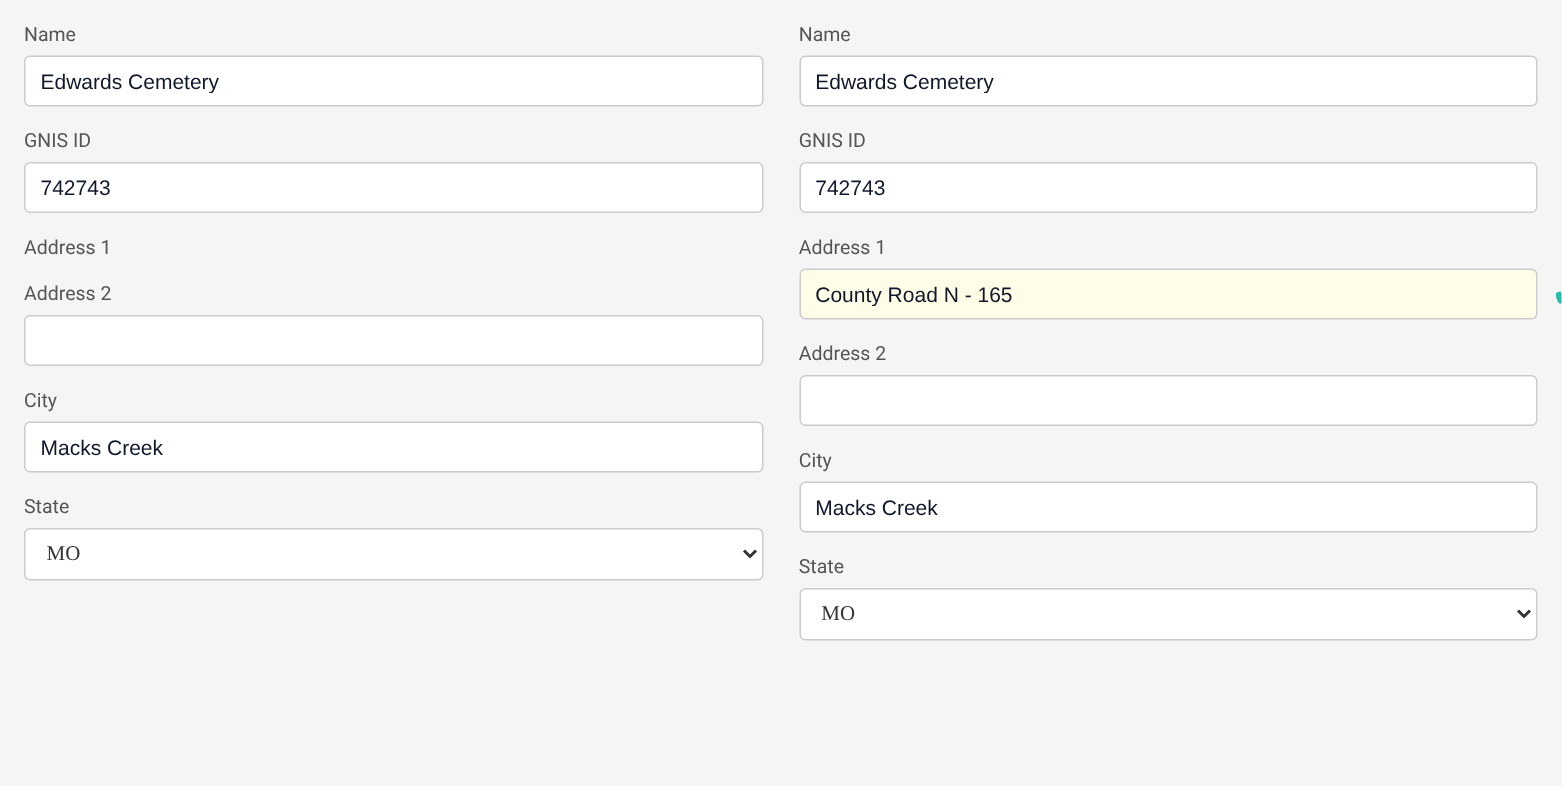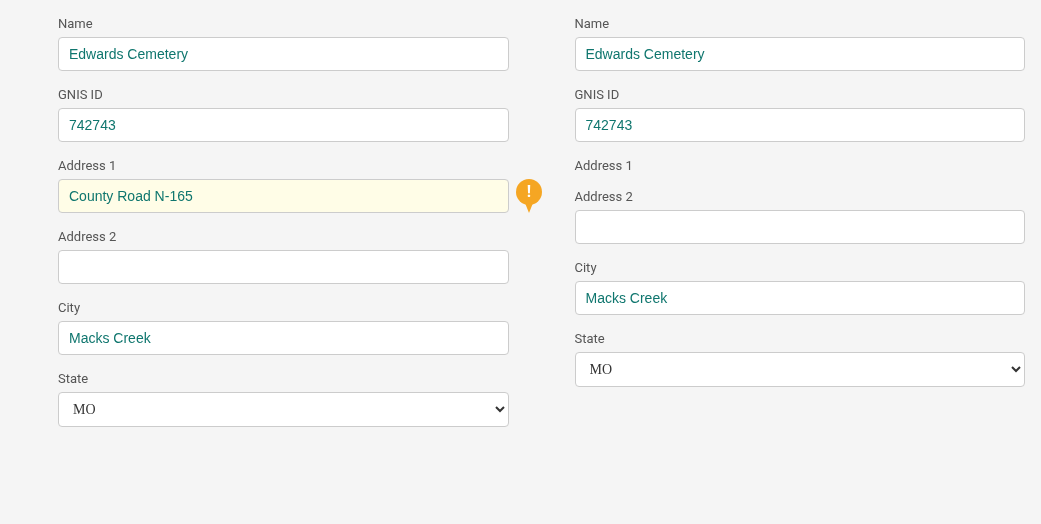--- a/index.html
+++ b/index.html
@@ -17,42 +17,41 @@
     }
 
     .form-container {
       display: flex;
       gap: 24px;
       max-width: 1041px;
     }
 
     .form-column {
       flex: 1;
-      margin-left: 42px;
     }
 
     .form-group {
       margin-bottom: 16px;
       position: relative;
     }
 
     .form-label {
       display: block;
       font-size: 13px;
       color: #555;
       margin-bottom: 6px;
     }
 
     .form-input {
       width: 100%;
       padding: 8px 10px;
       border: 1px solid #ccc;
       border-radius: 4px;
       font-size: 14px;
-      color: #0f766e;
+      color: #0f172a;
       background: #fff;
       outline: none;
     }
 
     .form-select {
       width: 100%;
       padding: 8px 10px;
       border: 1px solid #ccc;
       border-radius: 4px;
       font-size: 14px;
@@ -115,28 +114,20 @@
       <input class="form-input" type="text" value="Edwards Cemetery" style="">
     </div>
 
     <div class="form-group">
       <label class="form-label">GNIS ID</label>
       <input class="form-input" type="text" value="742743" style="">
     </div>
 
     <div class="form-group address1-group">
       <label class="form-label">Address 1</label>
-      <div class="input-wrapper">
-        <input class="form-input warning-input" type="text" value="County Road N-165" style="">
-        <span class="warning-icon" title="Warning" style="font-size: 0px; display: inline-block; position: absolute; right: -34px; top: 50%; transform: translateY(-50%);"><svg width="28" height="34" viewBox="0 0 28 34">
-    <ellipse cx="14" cy="13" rx="13" ry="13" fill="#f5a623"></ellipse>
-    <text x="14" y="18" text-anchor="middle" font-size="16" font-weight="bold" fill="white">!</text>
-    <polygon points="10,24 18,24 14,34" fill="#f5a623"></polygon>
-  </svg></span>
-      </div>
     </div>
 
     <div class="form-group">
       <label class="form-label">Address 2</label>
       <input class="form-input" type="text" style="">
     </div>
 
     <div class="form-group">
       <label class="form-label">City</label>
       <input class="form-input" type="text" value="Macks Creek" style="">
@@ -157,20 +148,24 @@
       <input class="form-input" type="text" value="Edwards Cemetery" style="">
     </div>
 
     <div class="form-group">
       <label class="form-label">GNIS ID</label>
       <input class="form-input" type="text" value="742743" style="">
     </div>
 
     <div class="form-group address1-group">
       <label class="form-label">Address 1</label>
+      <div class="input-wrapper">
+        <input class="form-input check-input" type="text" value="County Road N - 165" style="">
+        <span class="check-icon" title="Correct" style="color: rgb(43, 187, 173); font-size: 24px; font-weight: bold; position: absolute; right: -30px; top: 50%; transform: translateY(-50%);">✔</span>
+      </div>
     </div>
 
     <div class="form-group">
       <label class="form-label">Address 2</label>
       <input class="form-input" type="text" style="">
     </div>
 
     <div class="form-group">
       <label class="form-label">City</label>
       <input class="form-input" type="text" value="Macks Creek" style="">

